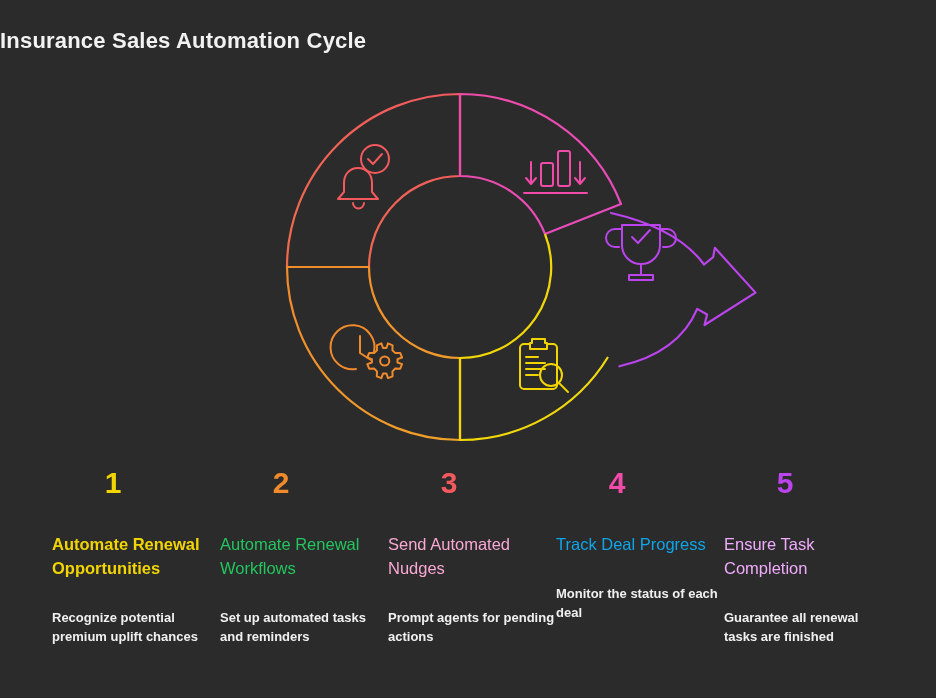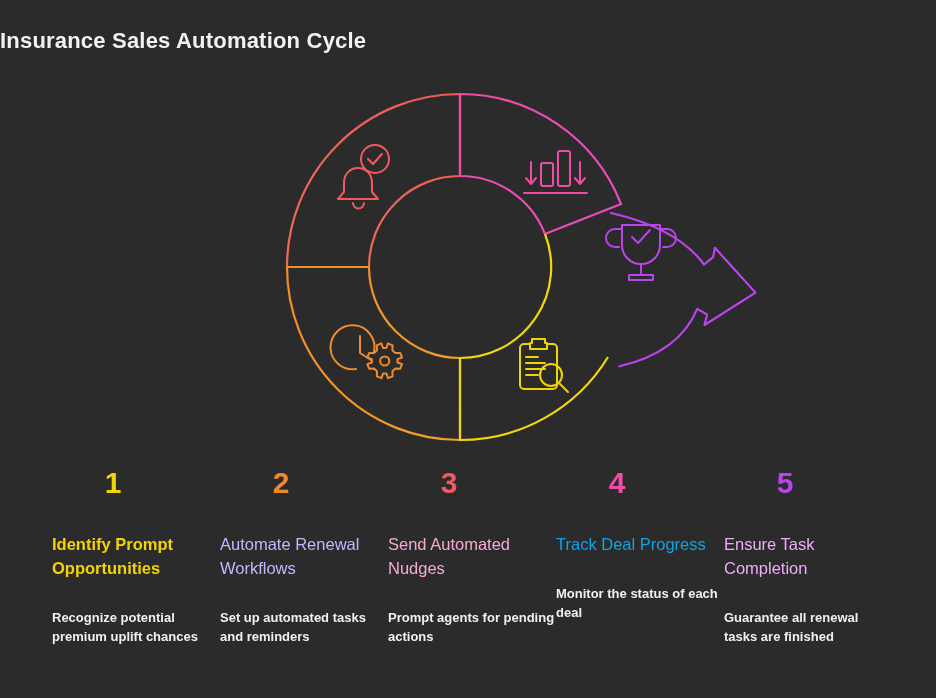--- a/index.html
+++ b/index.html
@@ -167,27 +167,27 @@
           <path d="M 632 167 l 6 6 l 12 -13"></path>
         </g>
       </g>
     </svg>
   </div>
 
   <div class="steps">
 
     <div class="step step-1">
       <div class="step-num" style="color:#F2D500">1</div>
-      <div class="step-head" style="color:#F2D500">Identify Prompt Opportunities</div>
+      <div class="step-head" style="color:#F2D500">Automate Renewal Opportunities</div>
       <div class="step-desc">Recognize potential premium uplift chances</div>
     </div>
 
     <div class="step step-2">
       <div class="step-num" style="color:#F08A2B">2</div>
-      <div class="step-head" style="color:#c4b5fd">Automate Renewal Workflows</div>
+      <div class="step-head" style="color:#22c55e">Automate Renewal Workflows</div>
       <div class="step-desc">Set up automated tasks and reminders</div>
     </div>
 
     <div class="step step-3">
       <div class="step-num" style="color:#F4595E">3</div>
       <div class="step-head" style="color:#f9a8d4">Send Automated Nudges</div>
       <div class="step-desc">Prompt agents for pending actions</div>
     </div>
 
     <div class="step step-4">

